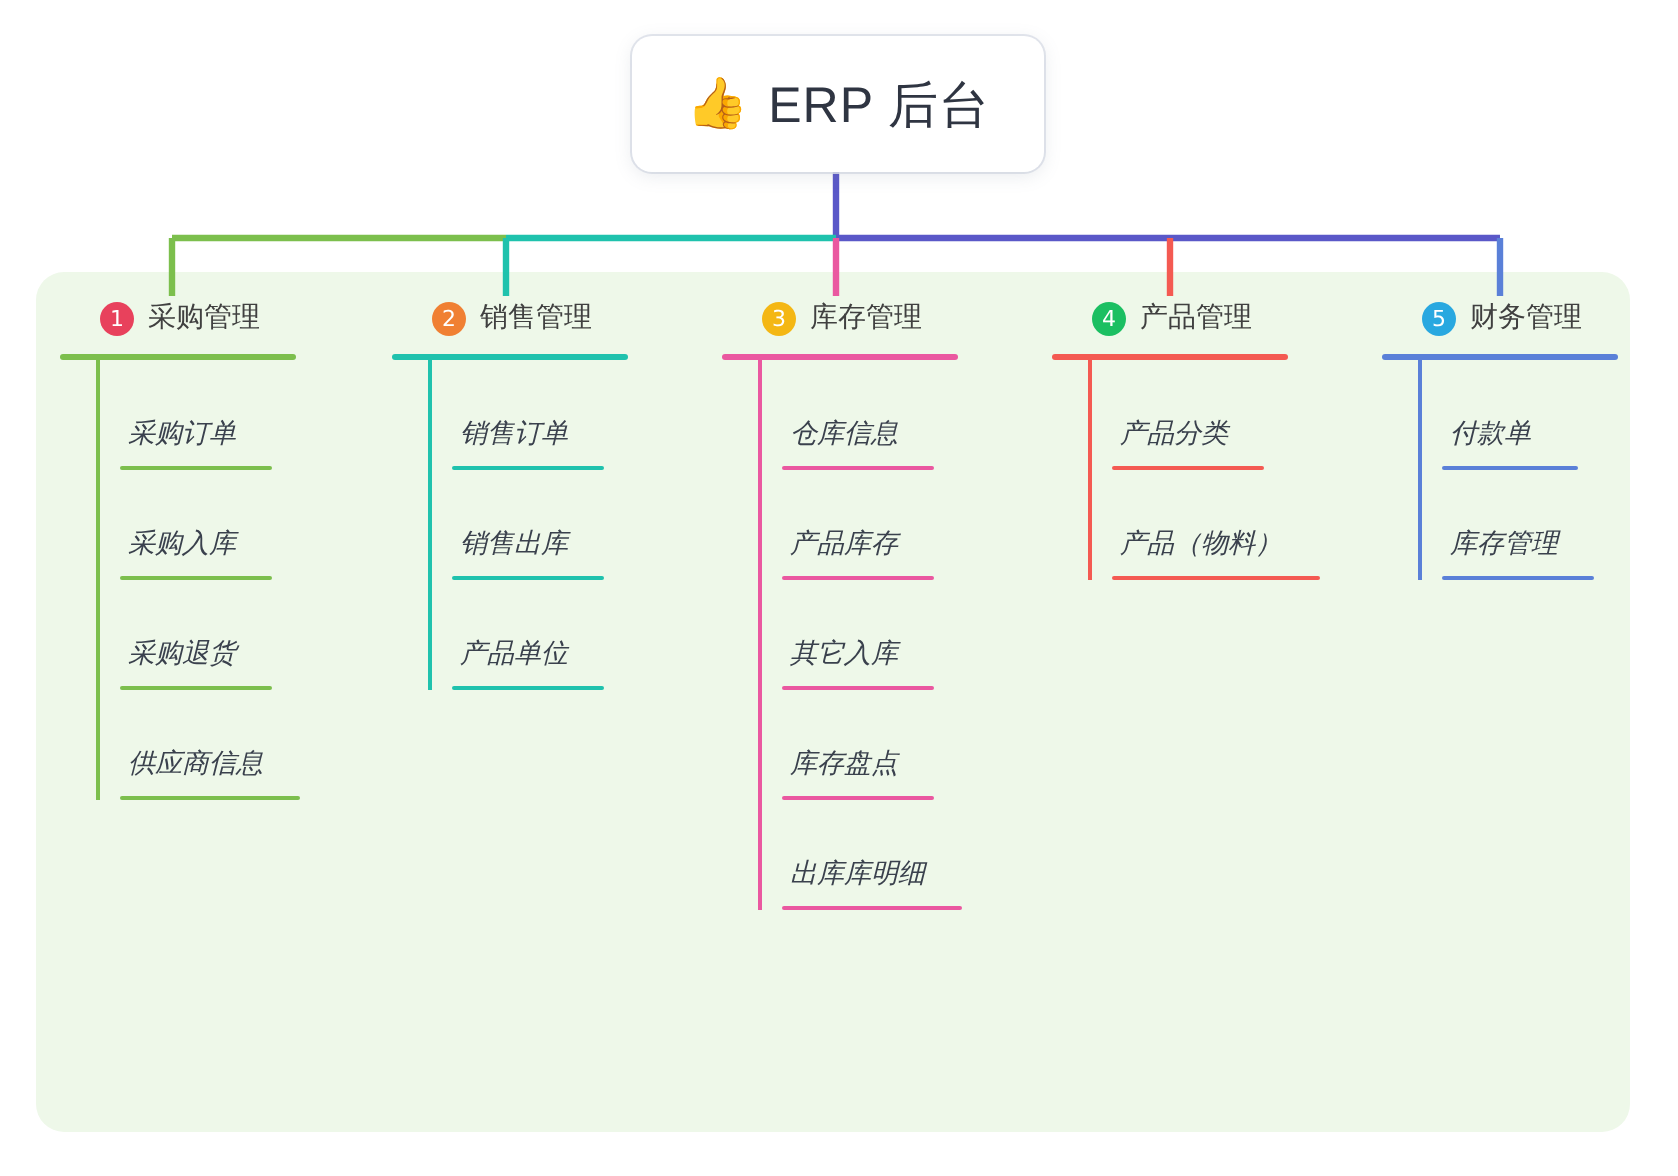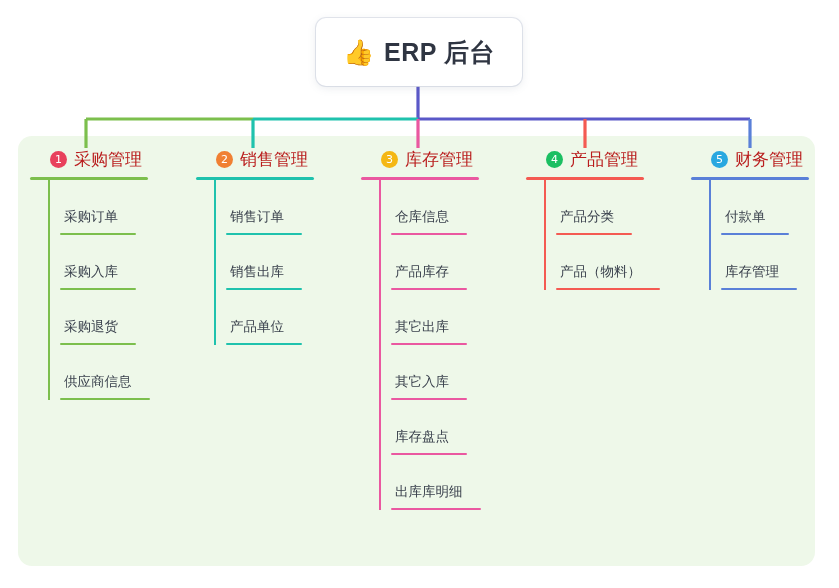--- a/index.html
+++ b/index.html
@@ -36,21 +36,20 @@
   #root-card .thumb {
     font-size: 25px;
     line-height: 1;
     display: inline-block;
   }
   #root-card .root-text {
     font-size: 25px;
     color: #2f3542;
     letter-spacing: .5px;
     white-space: nowrap;
-    font-weight: bold;
   }
 
   
   #connectors {
     position: absolute;
     left: 0; top: 0;
     width: 839px;
     height: 588px;
     z-index: 4;
     pointer-events: none;
@@ -85,32 +84,33 @@
     width: 17px; height: 17px;
     border-radius: 50%;
     color: #ffffff;
     font-size: 11px;
     line-height: 17px;
     text-align: center;
     flex: 0 0 auto;
     font-family: "DejaVu Sans", sans-serif;
   }
   .col-title {
-    font-size: 17px;
-    color: #b91c1c;
+    font-size: 14px;
+    color: #404040;
     white-space: nowrap;
   }
   .head-rule {
     height: 3px;
     margin-top: 5px;
     border-radius: 2px;
   }
   .items {
     position: relative;
     padding-left: 30px;
+    font-style: italic;
   }
   .spine {
     position: absolute;
     left: 18px;
     top: 0;
     bottom: 0;
     width: 2px;
   }
   .leaf {
     position: relative;
@@ -215,24 +215,20 @@
           <div class="spine" style="background: rgb(234, 88, 160);"></div>
           <div class="leaf">
             <span class="leaf-label">仓库信息</span>
             <div class="leaf-rule" style="background: rgb(234, 88, 160); width: 76px;"></div>
           </div>
           <div class="leaf">
             <span class="leaf-label">产品库存</span>
             <div class="leaf-rule" style="background: rgb(234, 88, 160); width: 76px;"></div>
           </div>
           <div class="leaf">
-            <span class="leaf-label">其它出库</span>
-            <div class="leaf-rule" style="background: rgb(234, 88, 160); width: 76px;"></div>
-          </div>
-          <div class="leaf">
             <span class="leaf-label">其它入库</span>
             <div class="leaf-rule" style="background: rgb(234, 88, 160); width: 76px;"></div>
           </div>
           <div class="leaf">
             <span class="leaf-label">库存盘点</span>
             <div class="leaf-rule" style="background: rgb(234, 88, 160); width: 76px;"></div>
           </div>
           <div class="leaf">
             <span class="leaf-label">出库库明细</span>
             <div class="leaf-rule" style="background: rgb(234, 88, 160); width: 90px;"></div>

